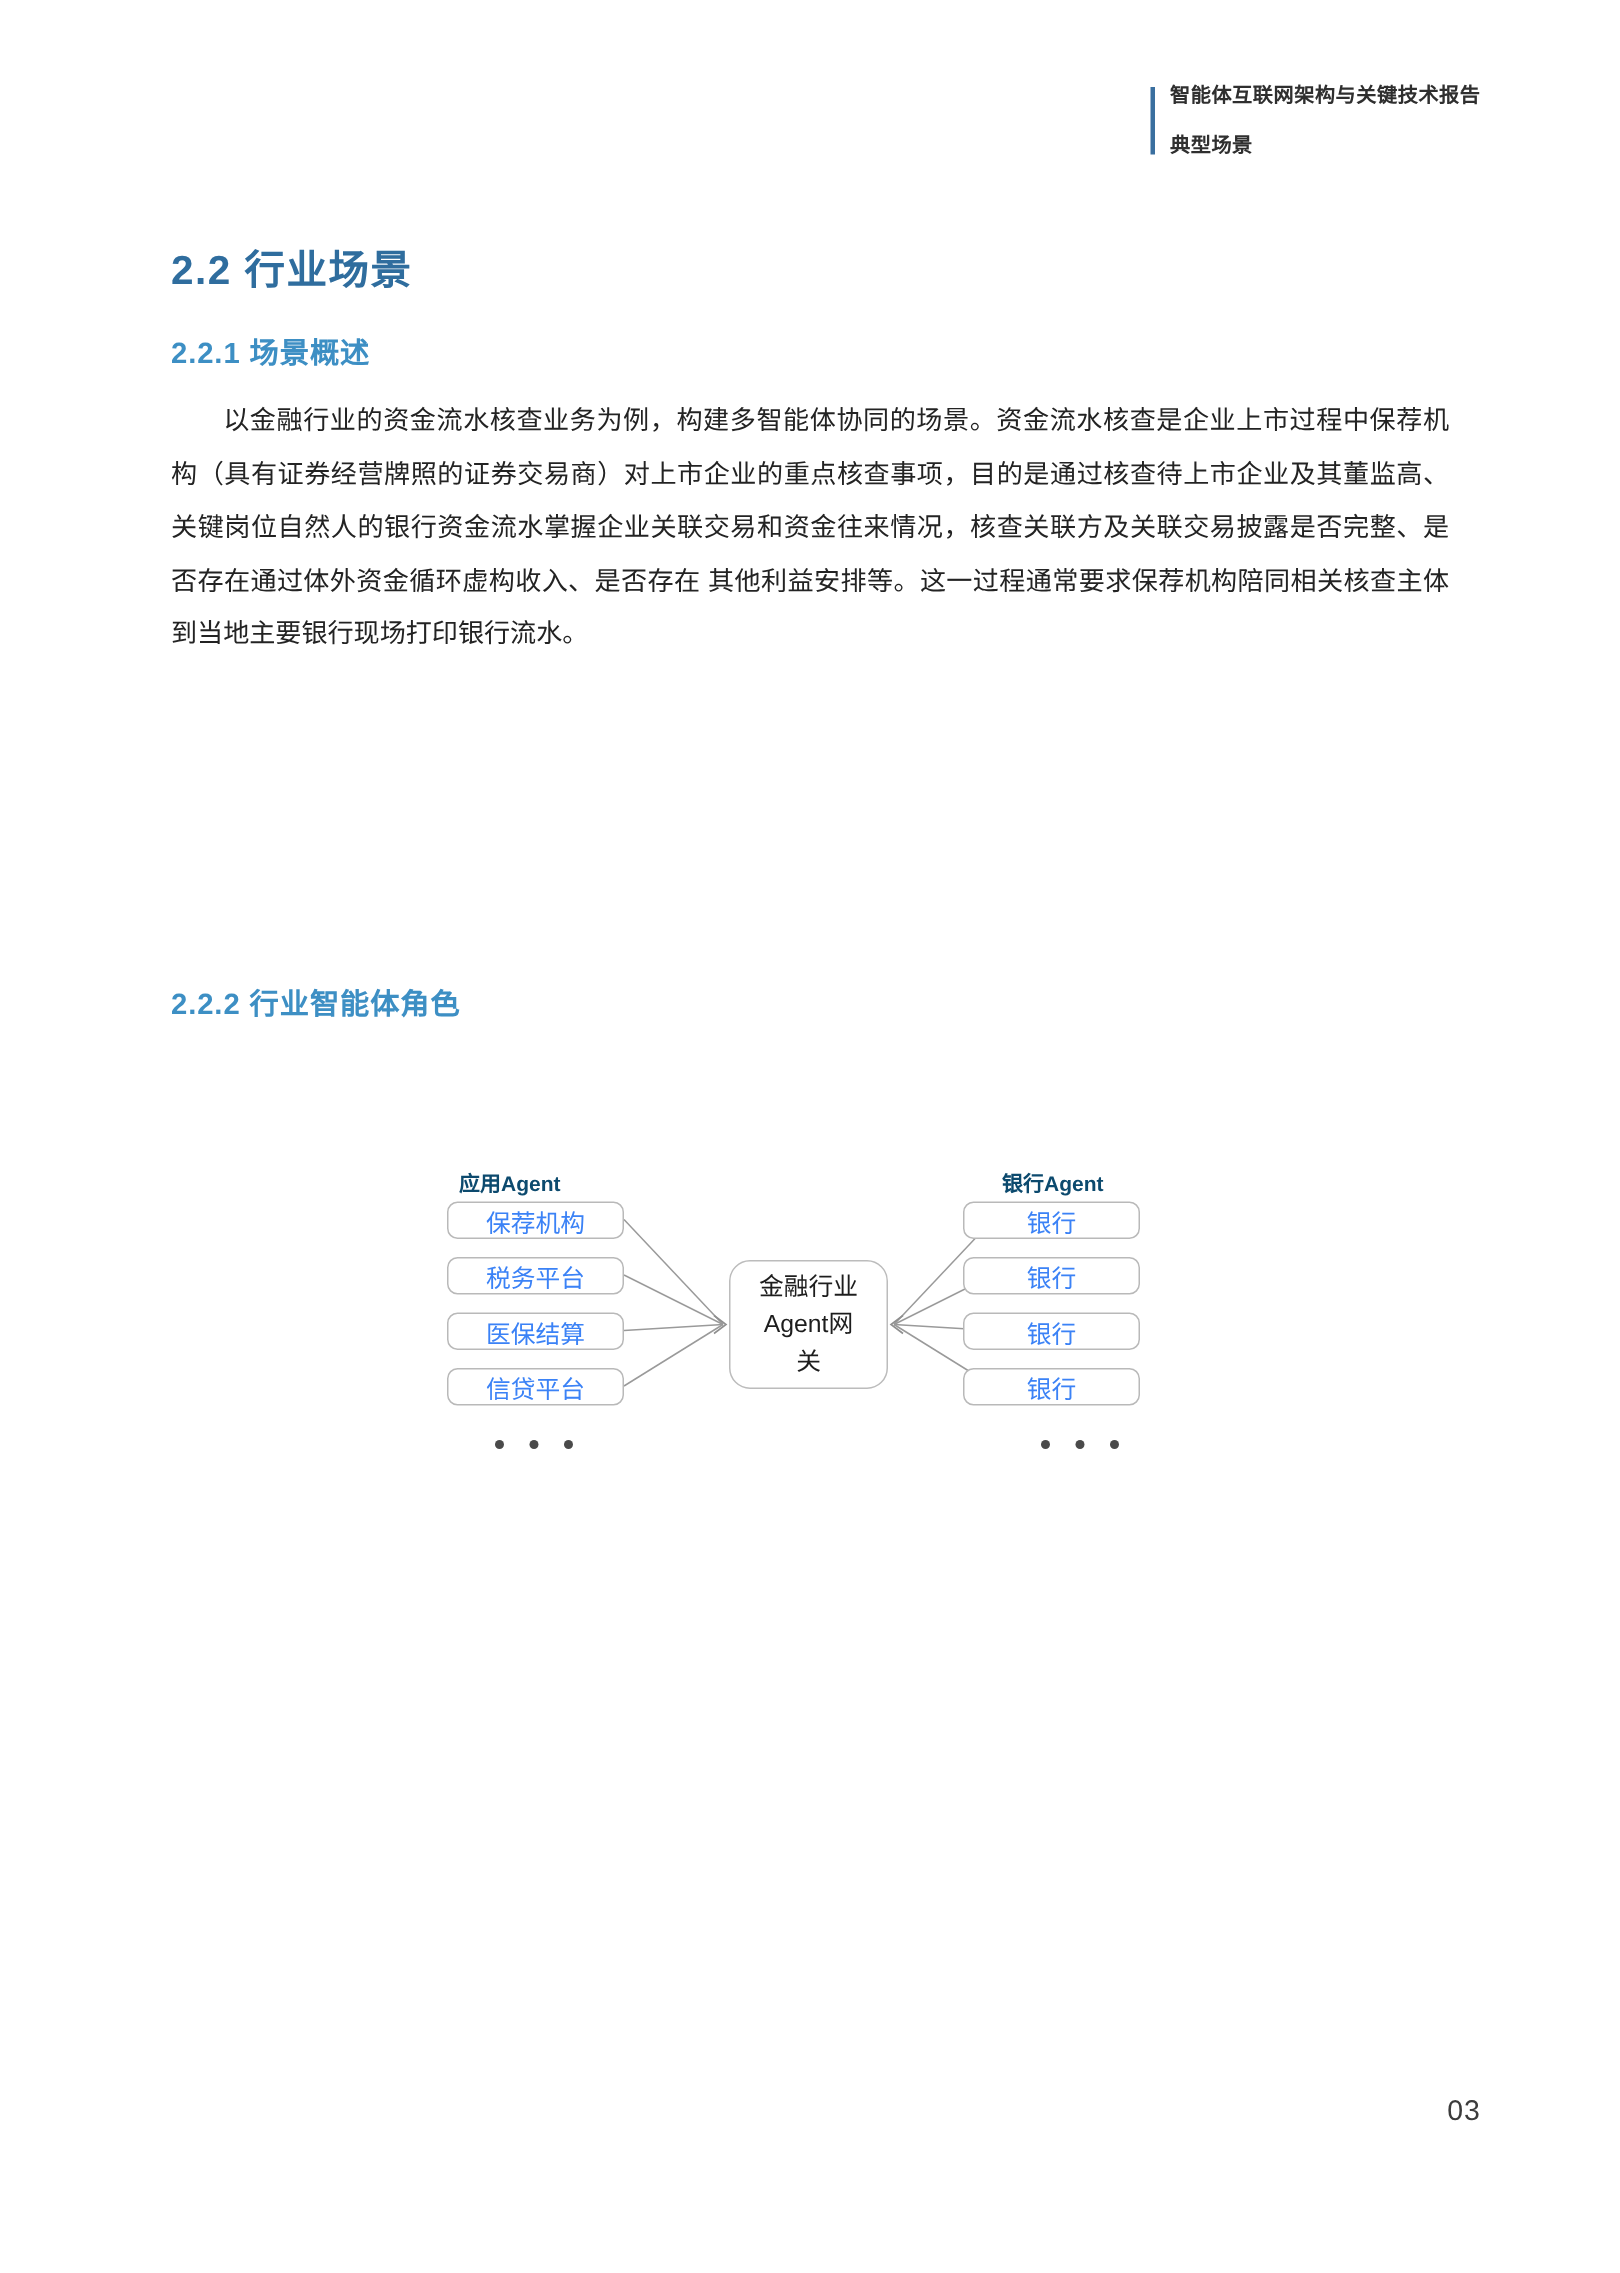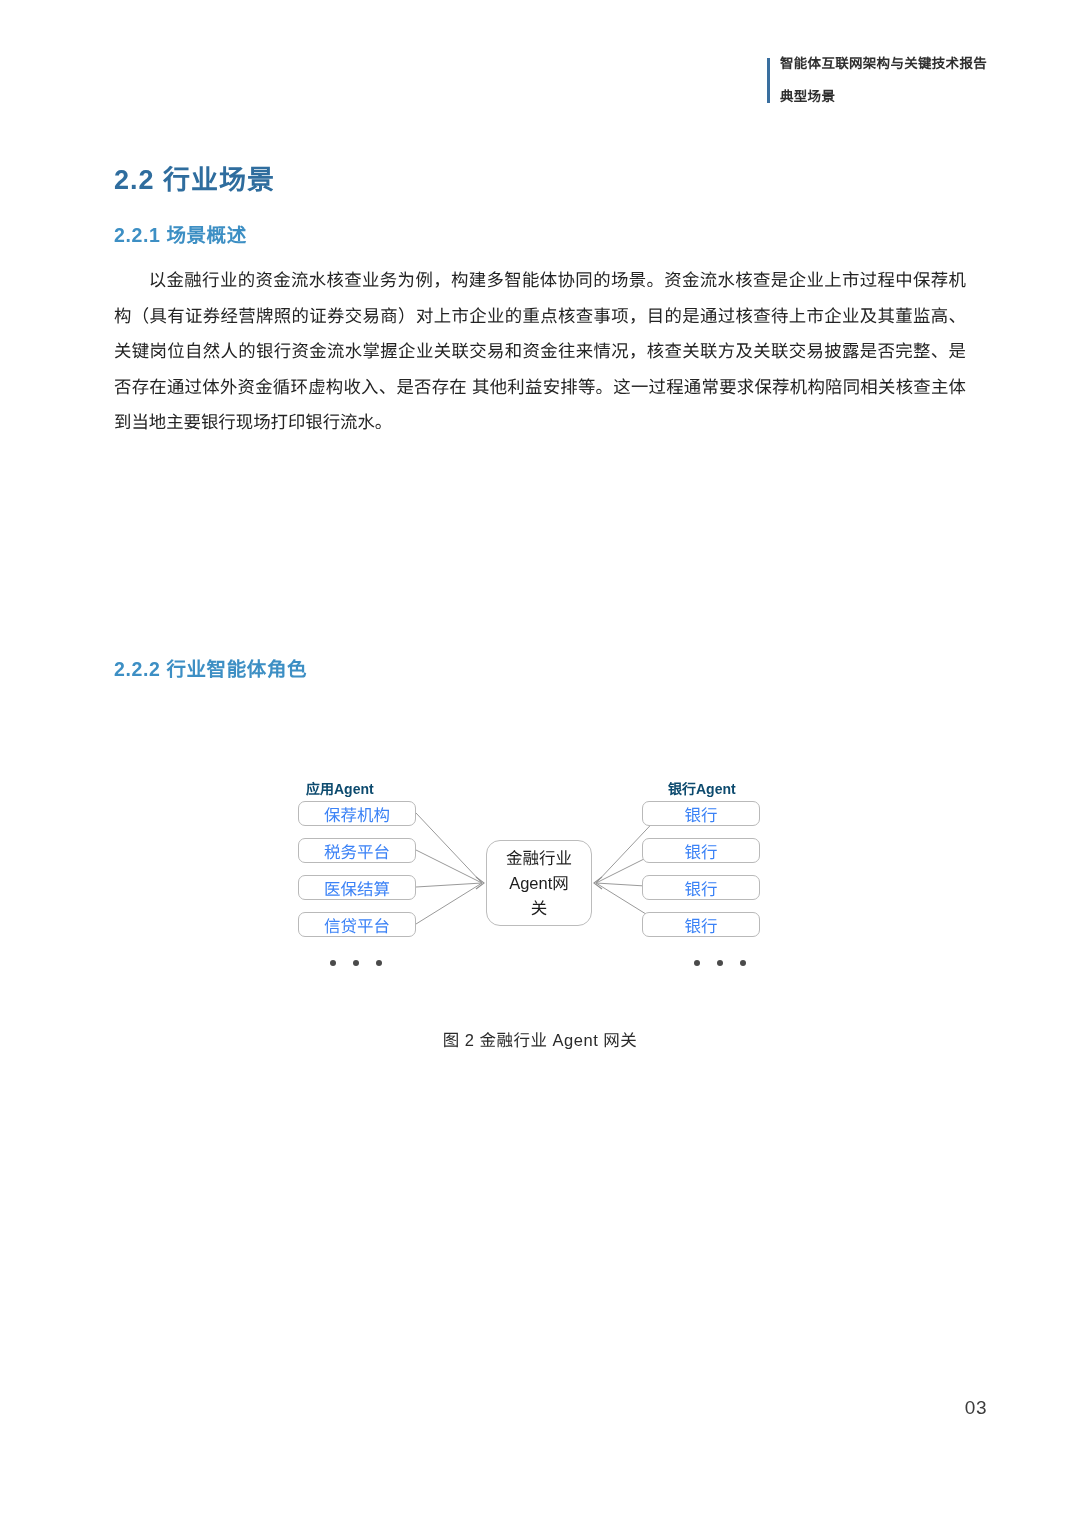--- a/index.html
+++ b/index.html
@@ -265,18 +265,17 @@
         <span></span>
         <span></span>
       </div>
       <div class="dots right">
         <span></span>
         <span></span>
         <span></span>
       </div>
     </div>
 
-    <div class="fig-caption">图 2 金融行业 Agent 网关</div>
   </div>
 
 
   <div class="folio">03</div>
 </div>
 
 </body></html>

